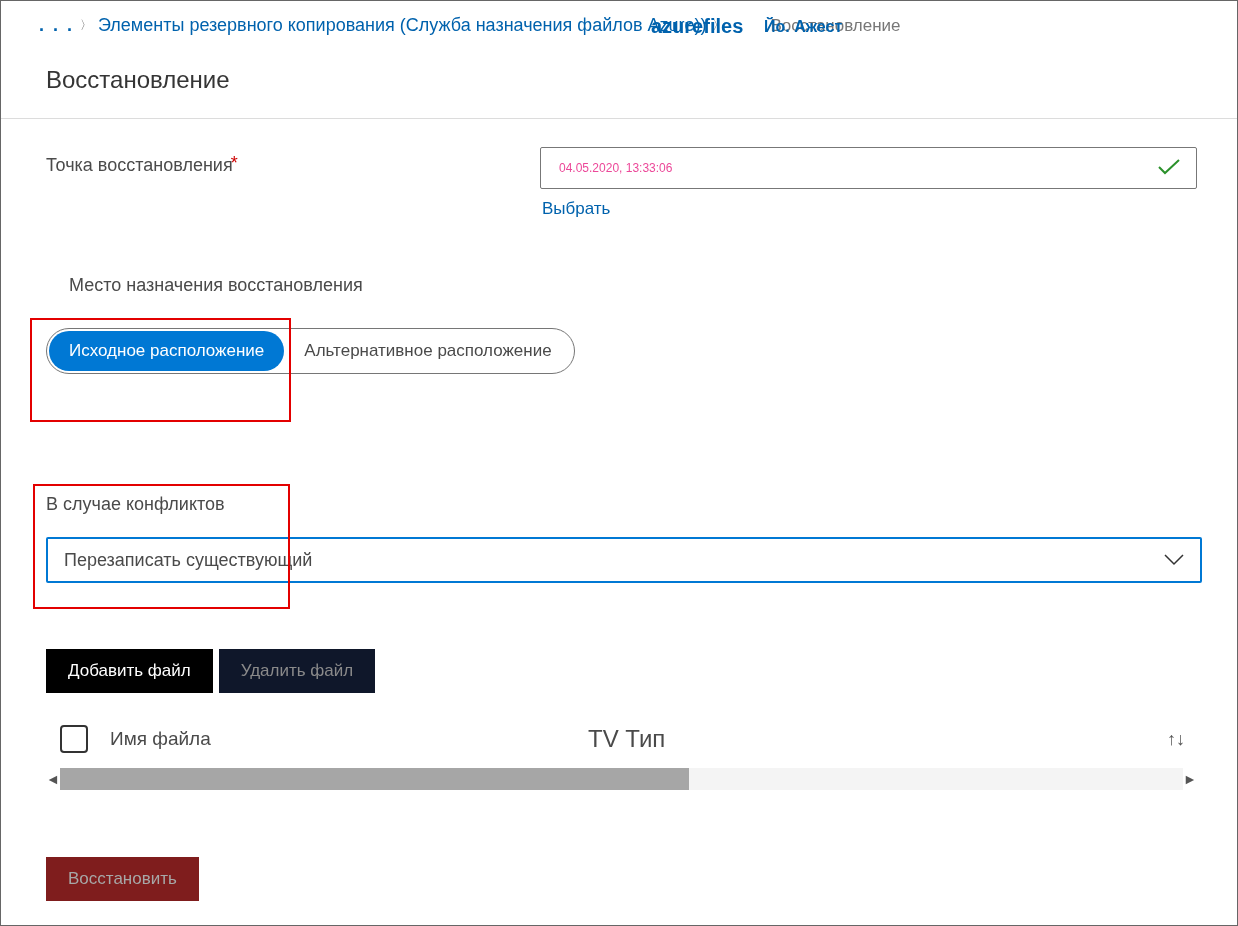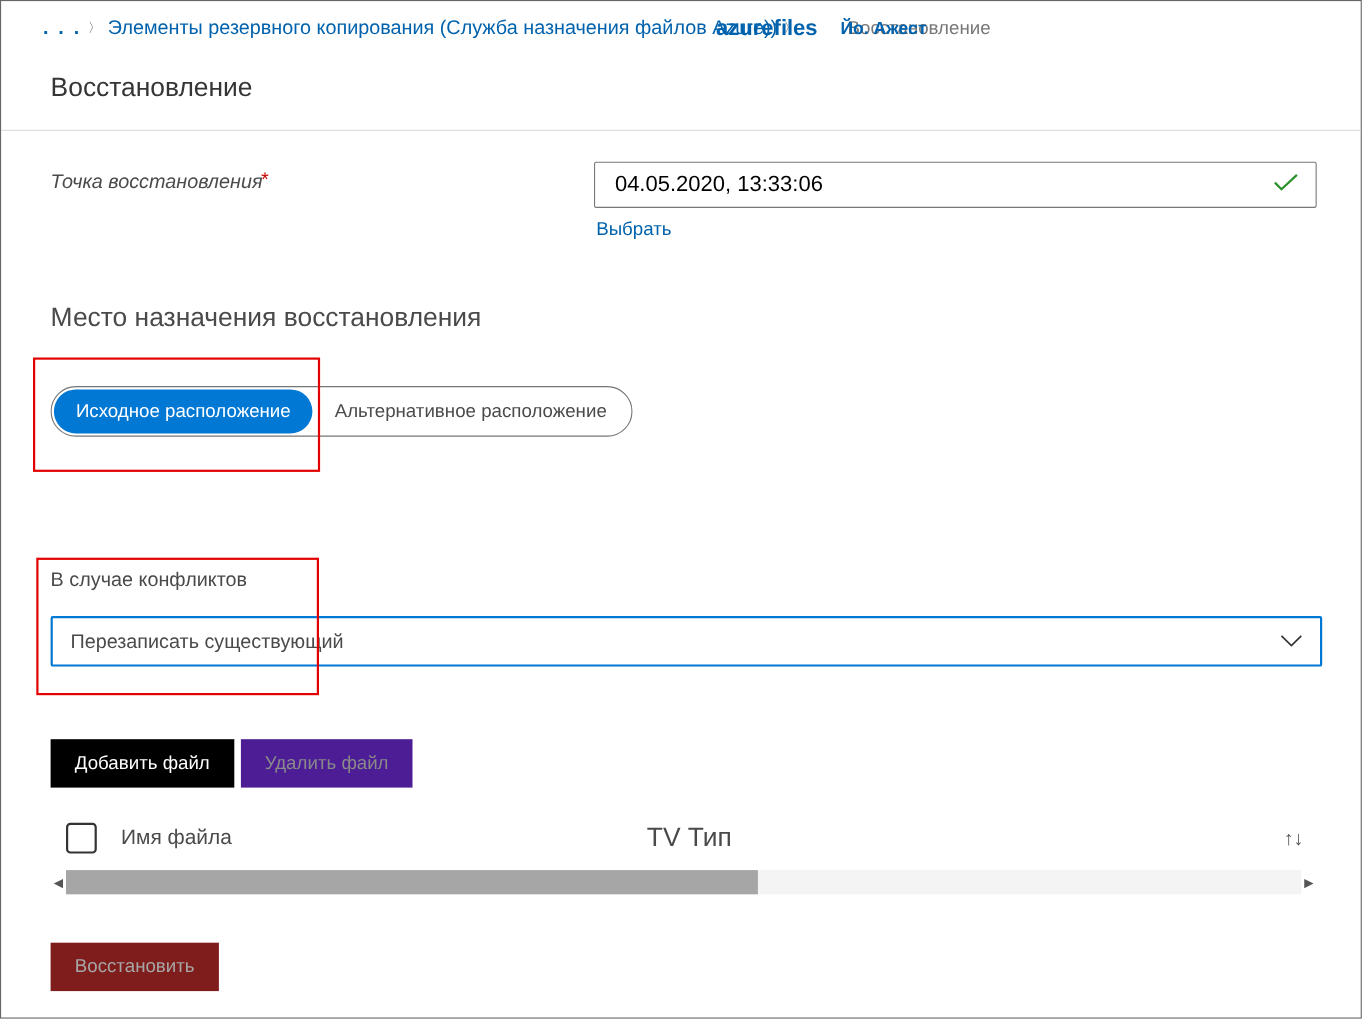--- a/index.html
+++ b/index.html
@@ -76,61 +76,61 @@
       display: flex;
       align-items: flex-start;
     }
 
     .lbl-col {
       width: 500px;
       font-size: 18px;
       color: #4b4b4b;
       padding-top: 8px;
       position: relative;
-      font-style: italic;
     }
     .required {
       color: #c00;
       position: relative;
       top: -2px;
       left: -2px;
     }
 
     .input-col { flex: 1; }
 
     .datebox {
       width: 657px;
       height: 42px;
       border: 1px solid #777;
       border-radius: 2px;
       display: flex;
       align-items: center;
       justify-content: space-between;
       padding: 0 16px 0 18px;
-      font-size: 20px;
-      color: #000000;
+      font-size: 12px;
+      color: #ec4899;
     }
     .check {
       color: #2b912b;
       font-size: 20px;
       stroke: #2b912b;
     }
     .select-link {
       color: #0062ad;
       font-size: 17px;
       text-decoration: none;
       display: inline-block;
       margin-top: 10px;
       margin-left: 2px;
     }
 
     .section-label {
-      font-size: 24px;
+      font-size: 18px;
       color: #4a4a4a;
       margin-top: 56px;
+      margin-left: 23px;
     }
 
     .pill-group-area {
       position: relative;
       margin-top: 16px;
     }
     .pill-highlight {
       position: absolute;
       border: 2px solid #e30000;
       top: 6px;
@@ -139,21 +139,21 @@
       height: 104px;
       pointer-events: none;
     }
     .pill-track {
       display: inline-flex;
       align-items: center;
       border: 1px solid #767676;
       border-radius: 26px;
       height: 46px;
       padding: 2px;
-      margin-top: 32px;
+      margin-top: 16px;
     }
     .pill {
       border-radius: 24px;
       padding: 0 20px;
       height: 40px;
       line-height: 40px;
       font-size: 17px;
       color: #4a4a4a;
       cursor: pointer;
       white-space: nowrap;
@@ -206,21 +206,21 @@
       padding: 0 22px;
       font-size: 17px;
       border: none;
       cursor: pointer;
     }
     .btn.primary {
       background: #000000;
       color: #fff;
     }
     .btn.secondary {
-      background: #4c1d95;
+      background: #0f172a;
       color: #8a8a8a;
       cursor: default;
     }
 
     .table-head {
       margin-top: 32px;
       display: flex;
       align-items: center;
       padding-left: 14px;
     }

